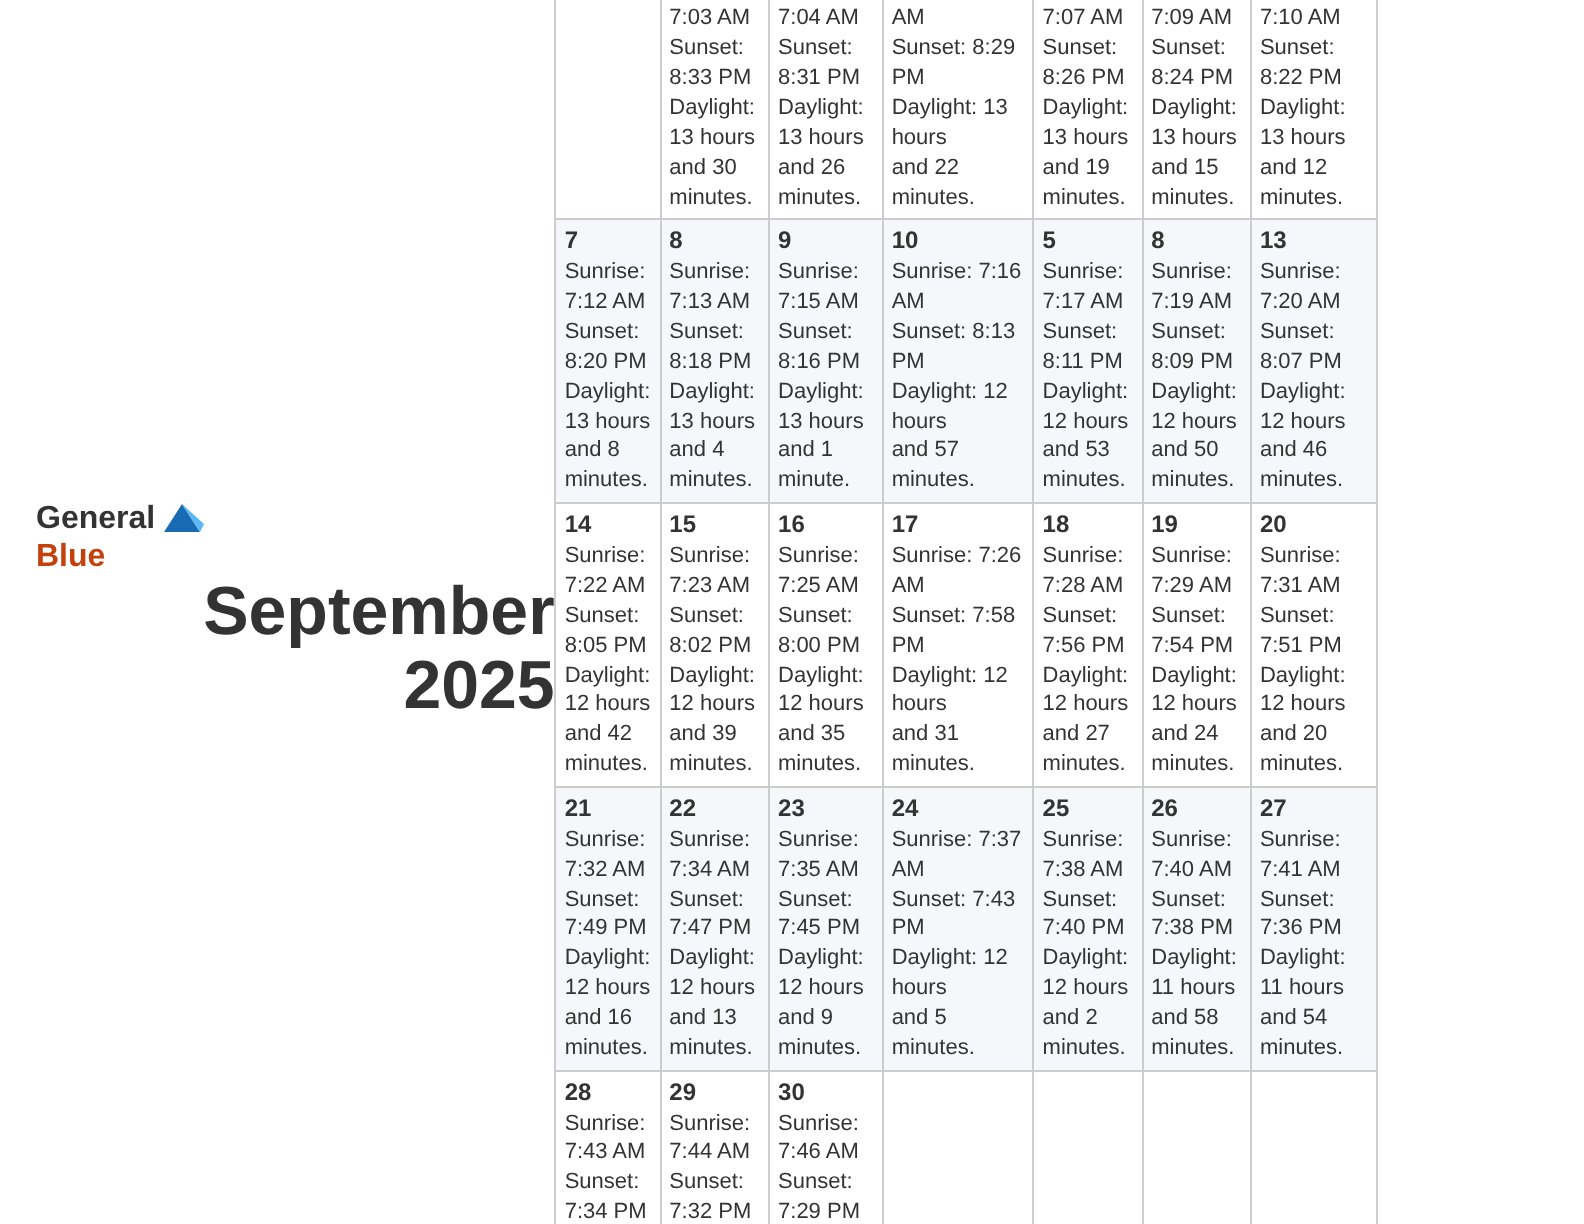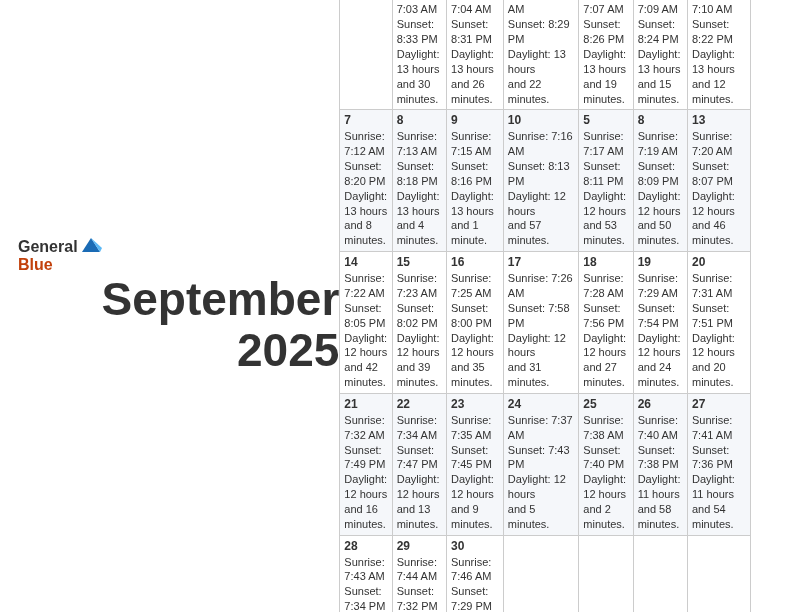--- a/index.html
+++ b/index.html
@@ -52,21 +52,21 @@
       flex-direction: column;
     }
     .logo-line1 {
       display: flex;
       align-items: center;
     }
     .title-block {
       text-align: right;
     }
     .month-title {
-      font-size: 46px;
+      font-size: 34px;
       font-weight: bold;
       color: #333;
       line-height: 1.1;
       margin-top: 38px;
     }
     .location {
       font-size: 14px;
       color: #555;
       margin-top: 2px;
     }

